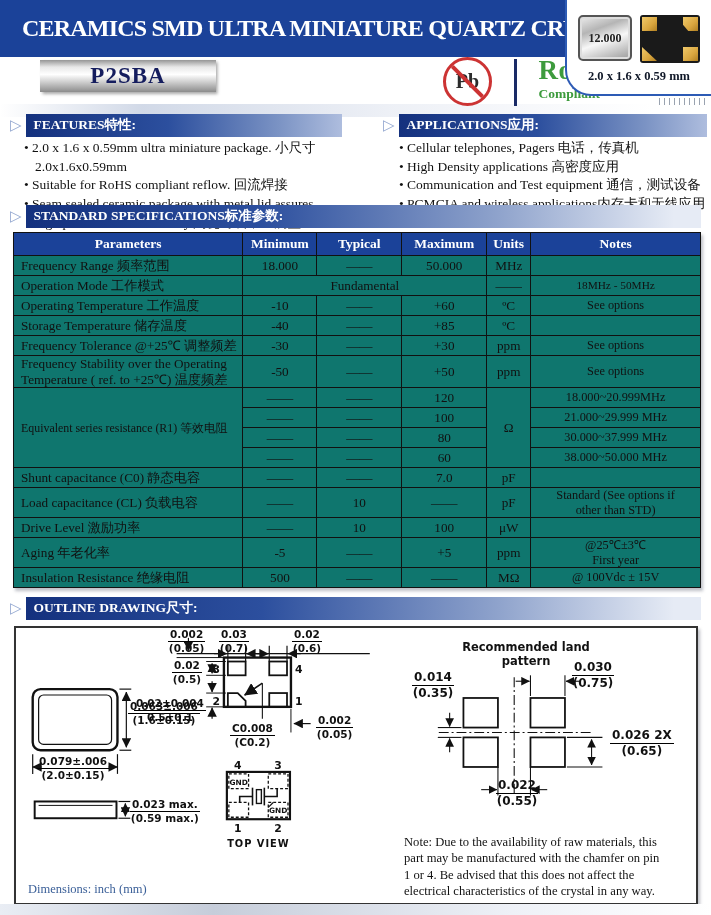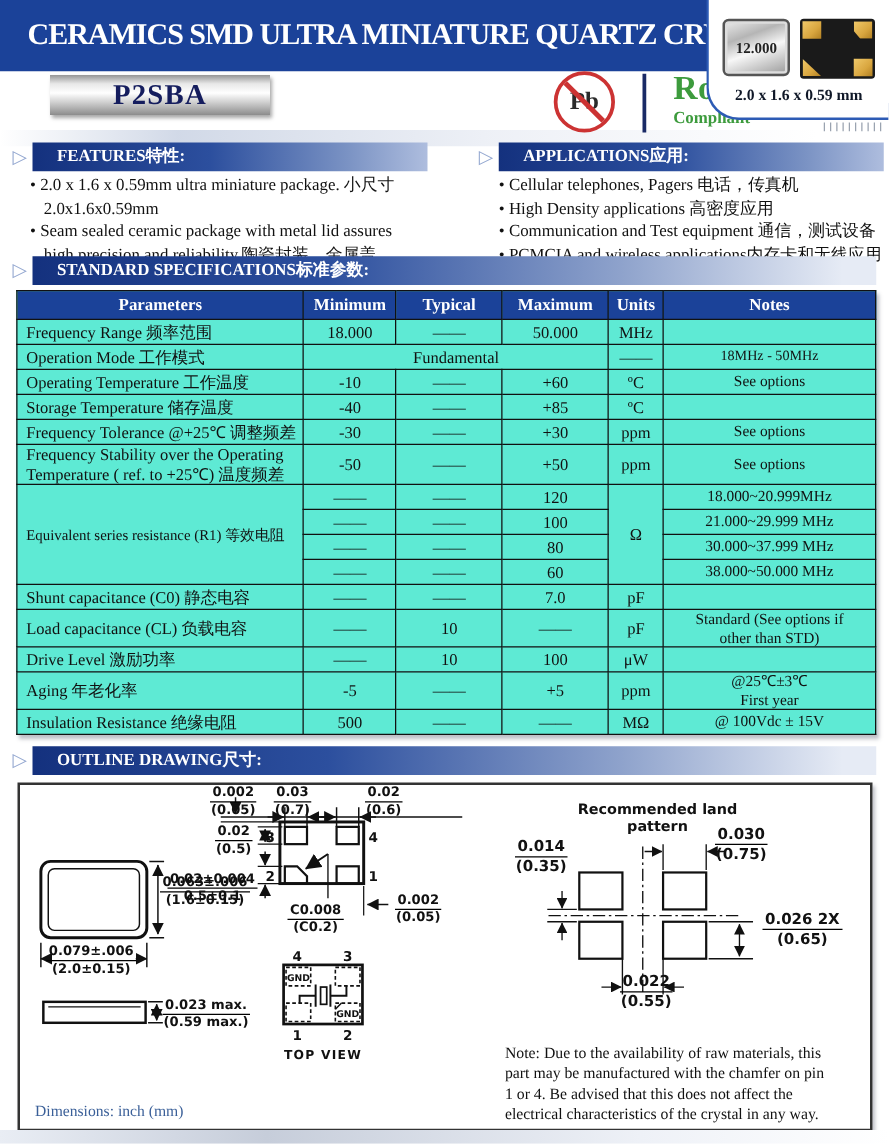--- a/index.html
+++ b/index.html
@@ -51,31 +51,31 @@
   .rohs-small{font-size:13.5px;font-weight:bold;color:var(--rohs_green);margin-top:2px}
 
   .band{position:absolute;left:0;top:104px;width:711px;height:13px;
         background:linear-gradient(90deg,rgba(185,196,218,0),rgba(172,186,212,.55) 20%,rgba(205,213,230,.35) 55%,rgba(185,196,218,0) 92%)}
   .bottom-band{position:absolute;left:0;top:904px;width:711px;height:11px;
         background:linear-gradient(90deg,#e9edf4,#c6cdda 30%,#eef1f7 72%,#fff)}
 
   
   .sec{position:absolute;display:flex;align-items:center}
   .arrow{color:#93a7d0;font-size:15px;margin-right:4px;line-height:1;font-family:"DejaVu Sans",sans-serif}
-  .bar{color:#fff;font-weight:bold;font-size:13.5px;padding:2px 0 3px 20px;
+  .bar{color:#fff;font-weight:bold;font-size:13.5px;padding:2px 0 3px 8px;
        background:linear-gradient(90deg,#14317e,#2c4f9e 35%,#8fa3cc 70%,#e6ebf5 96%)}
   .bar.short{background:linear-gradient(90deg,#14317e,#2c4f9e 45%,#7b93c4 80%,#aebdde)}
 
   .blist{position:absolute;margin:0;padding:0;list-style:none;font-size:13.5px;line-height:1.38}
   .blist li{white-space:pre-line;padding-left:11px;text-indent:-11px}
   .blist li::before{content:"• "}
 
   
   .spec-table{position:absolute;left:13px;top:232px;width:688px;border-collapse:collapse;
-              font-size:13.2px;box-shadow:2px 3px 3px rgba(110,115,130,.45);background:#5eead4}
+              font-size:13.2px;box-shadow:2px 3px 3px rgba(110,115,130,.45);background:#0f766e}
   .spec-table th,.spec-table td{border:1.4px solid #111;padding:0 4px;text-align:center}
   .spec-table thead th{background:var(--header_navy);color:#fff;height:23px;font-size:13.5px}
   .spec-table td{height:20px;line-height:1.18}
   .spec-table td.param{text-align:left;padding-left:7px;white-space:pre-line}
   .spec-table td.tight{font-size:11.9px}
   .spec-table td.notes{font-size:12.3px;white-space:pre-line}
   .spec-table td.notes.sm{font-size:11.3px}
 
   
   .outline-box{position:absolute;left:14px;top:626px;width:684px;height:279px;border:2px solid #333;
@@ -142,20 +142,21 @@
 </div>
 
 <div class="band"></div>
 
 <div class="sec" style="left:10px;top:114px">
   <span class="arrow">▷</span>
   <span class="bar short" style="width:316px">FEATURES特性:</span>
 </div>
 <ul class="blist" style="left:24px;top:139px;width:352px">
   <li>2.0 x 1.6 x 0.59mm ultra miniature package. 小尺寸2.0x1.6x0.59mm</li>
+  <li>Suitable for RoHS compliant reflow. 回流焊接</li>
   <li>Seam sealed ceramic package with metal lid assures
 high precision and reliability.陶瓷封装，金属盖</li>
 </ul>
 
 <div class="sec" style="left:383px;top:114px">
   <span class="arrow">▷</span>
   <span class="bar short" style="width:308px">APPLICATIONS应用:</span>
 </div>
 <ul class="blist" style="left:399px;top:139px;width:310px">
   <li>Cellular telephones, Pagers  电话，传真机</li>

